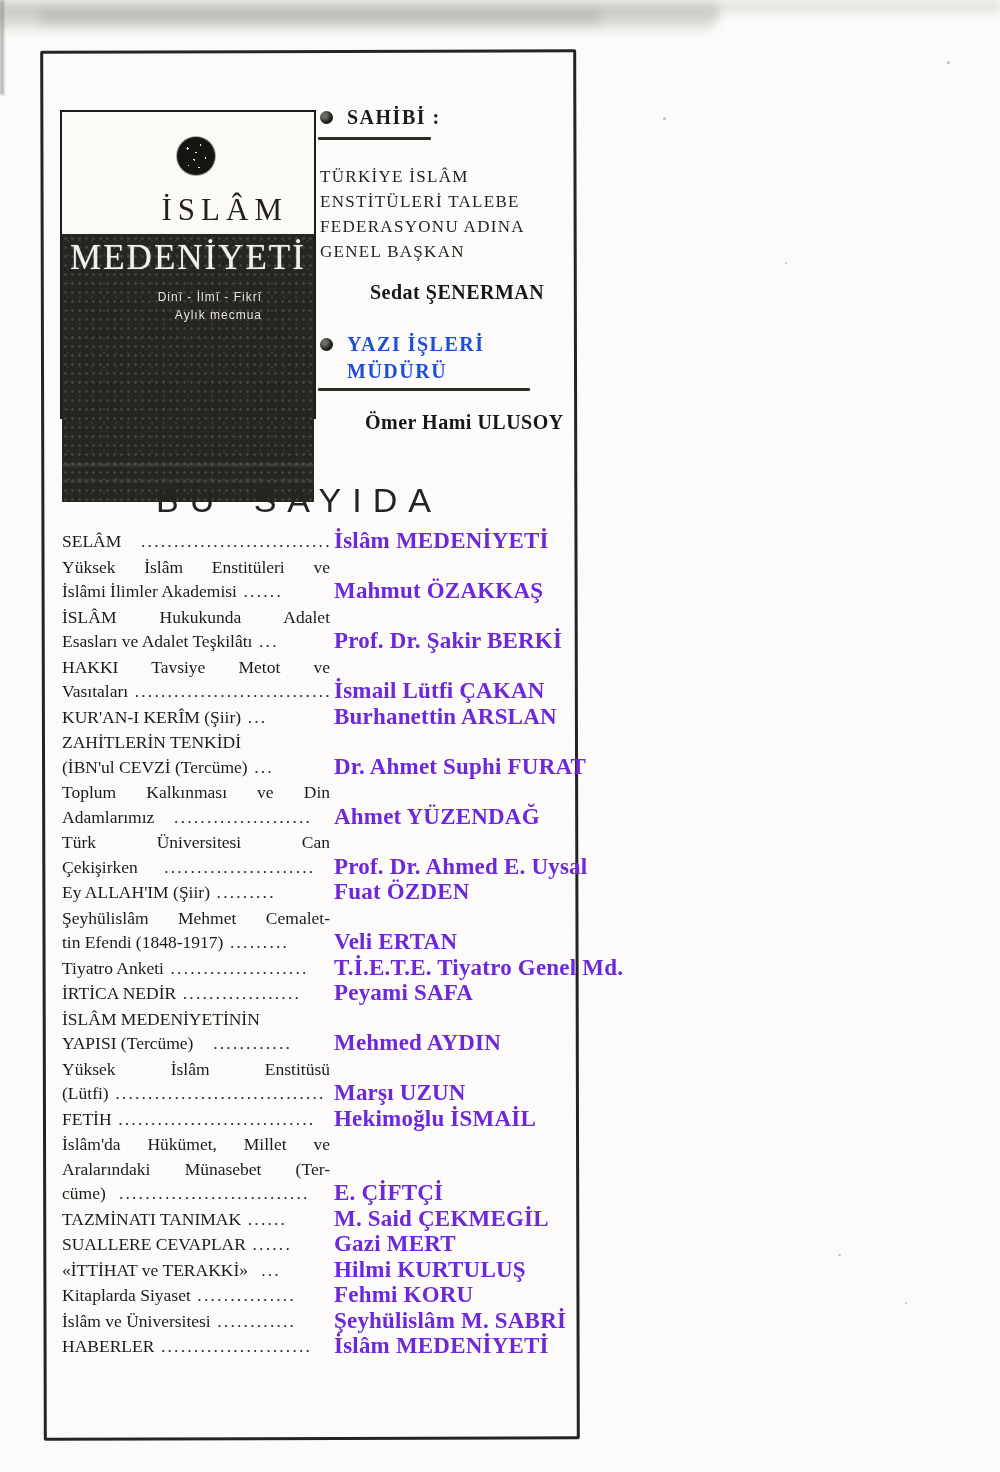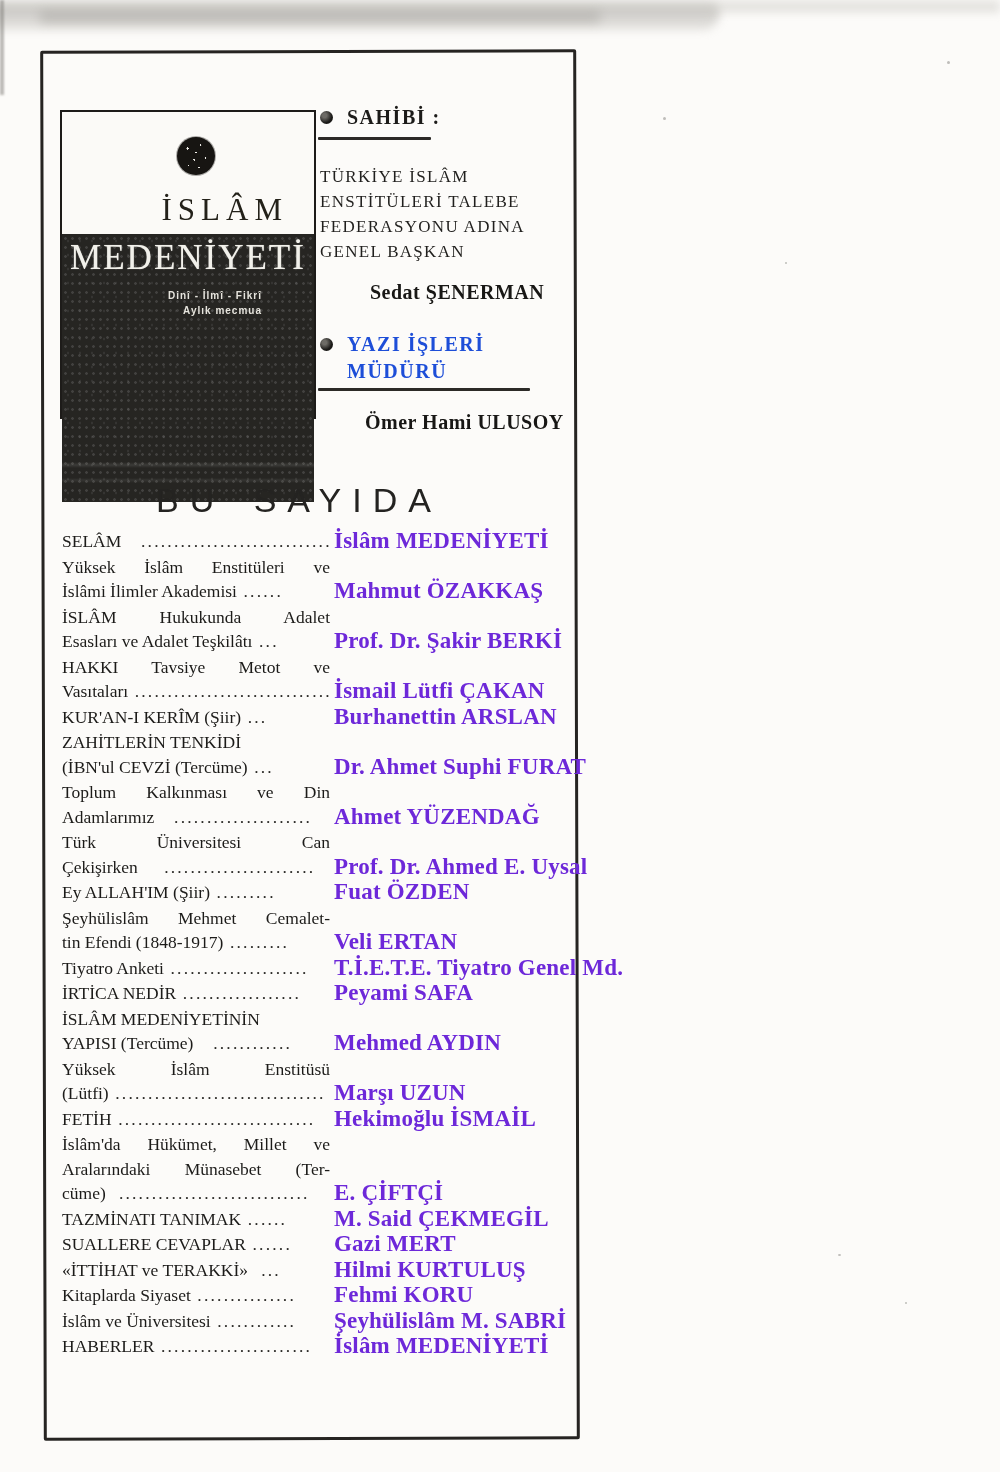--- a/index.html
+++ b/index.html
@@ -44,21 +44,21 @@
     color:#232119; font-weight:400; }
   .cover-dark { position:relative; height:268px; background-color:#262522;
     background-image:
       radial-gradient(rgba(255,255,255,.13) 1px, transparent 1.4px),
       radial-gradient(rgba(255,255,255,.07) 1px, transparent 1.5px),
       linear-gradient(180deg, transparent 228px, rgba(255,255,255,.10) 231px, transparent 234px, transparent 244px, rgba(255,255,255,.07) 246px, transparent 249px);
     background-size:7px 9px, 12px 14px, 100% 100%; }
   .cover-title2 { padding-top:4px; text-align:center; font-size:35px; letter-spacing:2px;
     color:#f1f0ea; text-shadow:0 0 1px rgba(240,239,233,.65); white-space:nowrap; }
   .cover-sub { text-align:right; padding-right:52px; font-family:"Liberation Sans", sans-serif;
-    font-size:10px; letter-spacing:1px; color:#e6e4dd; font-weight:700; }
+    font-size:12px; letter-spacing:1px; color:#e6e4dd; font-weight:400; }
   .cover-sub.s1 { margin-top:12px; }
   .cover-sub.s2 { margin-top:4px; }
 
   
   .m-row { position:absolute; display:flex; align-items:center; gap:14px; }
   .bullet { width:13px; height:13px; border-radius:50%; flex:none;
     background:radial-gradient(circle at 35% 35%, #6d6b66 0 18%, #191816 62%); }
   .m-label { font-weight:700; font-size:20px; letter-spacing:1.5px; color:#1c1b19; }
   .rule { position:absolute; height:3px; background:#2c2a27; border-radius:1px; }
   .org-block { position:absolute; left:320px; top:164px; width:250px;

